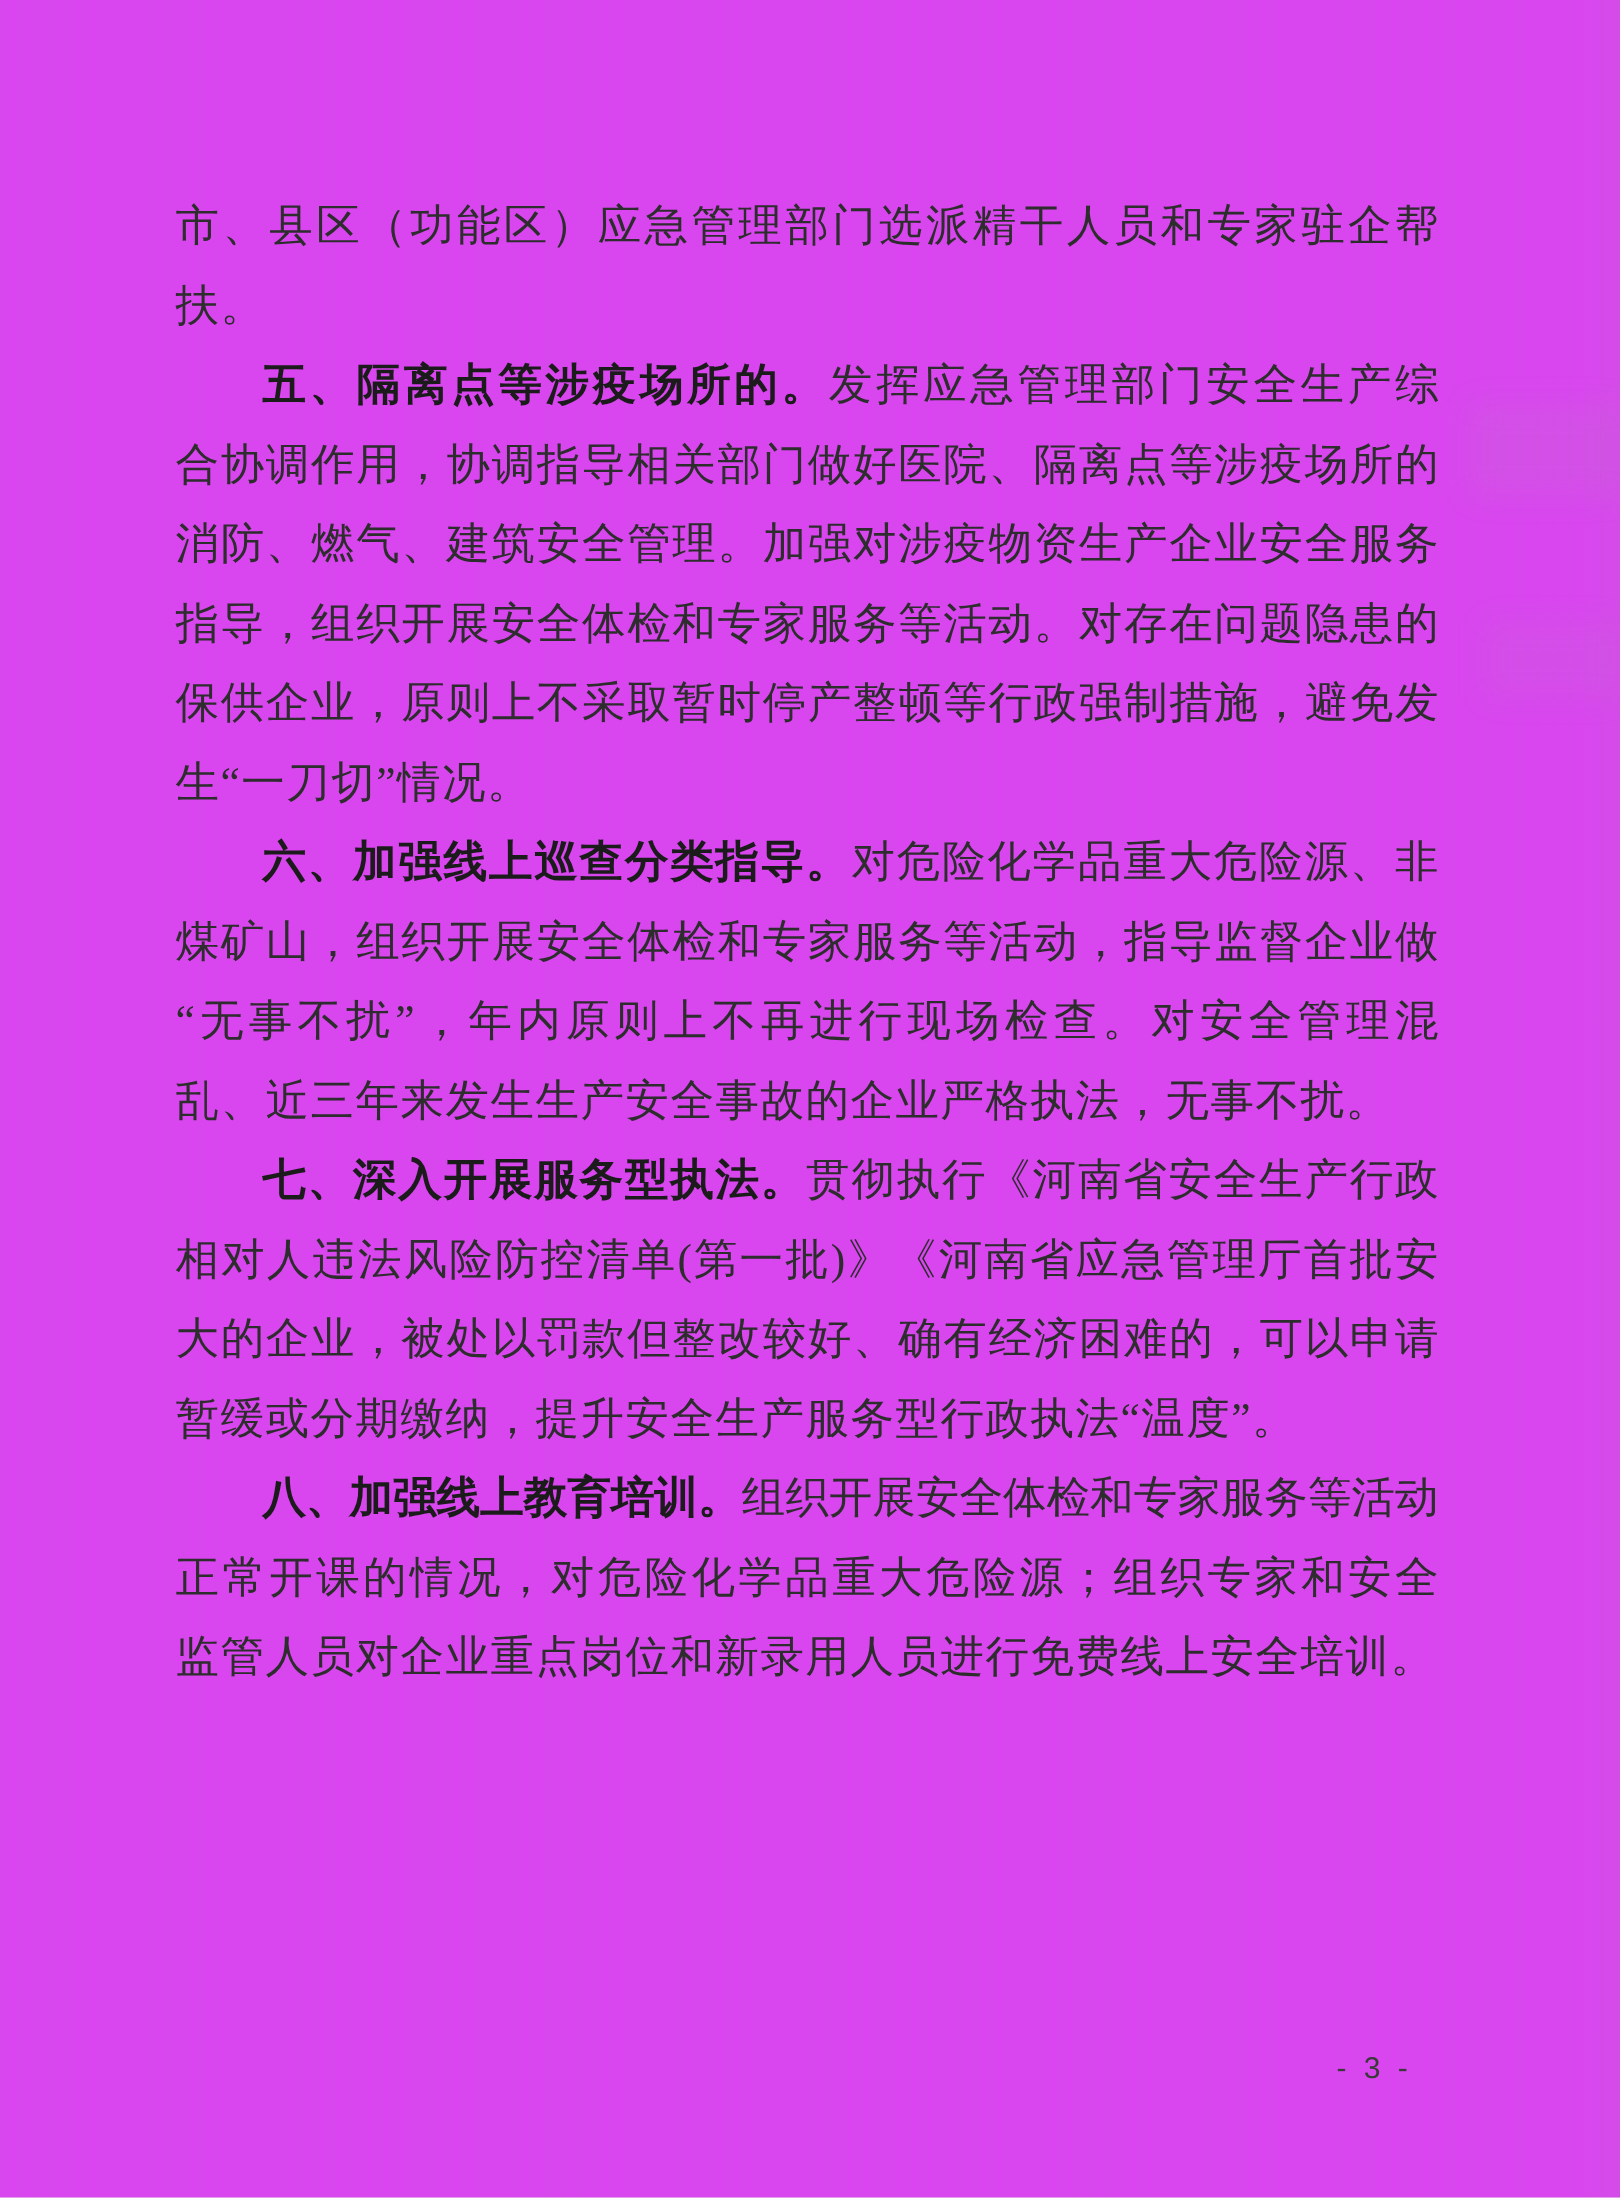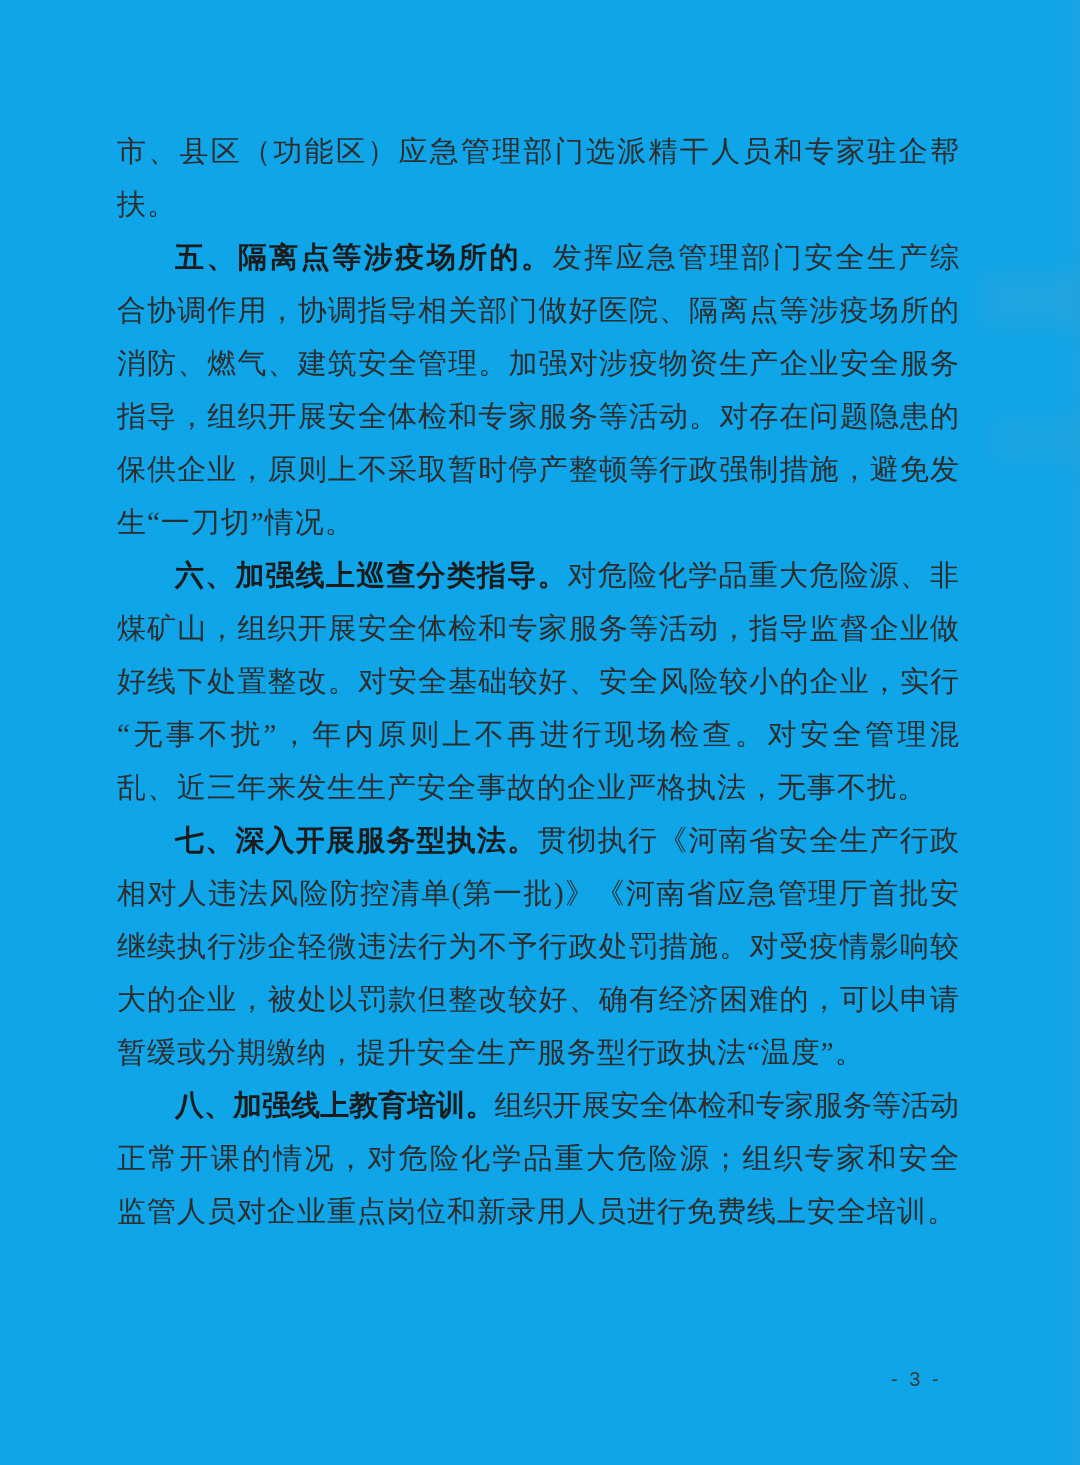--- a/index.html
+++ b/index.html
@@ -5,21 +5,21 @@
   html, body {
     margin: 0;
     padding: 0;
     background: #e8e8e8;
   }
   .page {
     position: relative;
     width: 1080px;
     height: 1465px;
     margin: 0 auto;
-    background: #0ea5e9;
+    background: #d946ef;
     overflow: hidden;
     font-family: "Liberation Serif", "DejaVu Serif", serif;
   }
   
   .scan-streaks {
     position: absolute;
     inset: 0;
     background:
       repeating-linear-gradient(90deg,
         rgba(120,120,120,0.015) 0px, rgba(120,120,120,0.015) 3px,
@@ -102,27 +102,25 @@
 
     <div class="line indent"><span class="bold-head">五、隔离点等涉疫场所的。</span><span>发挥应急管理部门安全生产综</span></div>
     <div class="line"><span>合协调作用，协调指导相关部门做好医院、隔离点等涉疫场所的</span></div>
     <div class="line"><span>消防、燃气、建筑安全管理。加强对涉疫物资生产企业安全服务</span></div>
     <div class="line"><span>指导，组织开展安全体检和专家服务等活动。对存在问题隐患的</span></div>
     <div class="line"><span>保供企业，原则上不采取暂时停产整顿等行政强制措施，避免发</span></div>
     <div class="line endline"><span>生“一刀切”情况。</span></div>
 
     <div class="line indent"><span class="bold-head">六、加强线上巡查分类指导。</span><span>对危险化学品重大危险源、非</span></div>
     <div class="line"><span>煤矿山，组织开展安全体检和专家服务等活动，指导监督企业做</span></div>
-    <div class="line"><span>好线下处置整改。对安全基础较好、安全风险较小的企业，实行</span></div>
     <div class="line"><span>“无事不扰”，年内原则上不再进行现场检查。对安全管理混</span></div>
     <div class="line endline"><span>乱、近三年来发生生产安全事故的企业严格执法，无事不扰。</span></div>
 
     <div class="line indent"><span class="bold-head">七、深入开展服务型执法。</span><span>贯彻执行《河南省安全生产行政</span></div>
     <div class="line"><span>相对人违法风险防控清单(第一批)》《河南省应急管理厅首批安</span></div>
-    <div class="line"><span>继续执行涉企轻微违法行为不予行政处罚措施。对受疫情影响较</span></div>
     <div class="line"><span>大的企业，被处以罚款但整改较好、确有经济困难的，可以申请</span></div>
     <div class="line endline"><span>暂缓或分期缴纳，提升安全生产服务型行政执法“温度”。</span></div>
 
     <div class="line indent"><span class="bold-head">八、加强线上教育培训。</span><span>组织开展安全体检和专家服务等活动</span></div>
     <div class="line"><span>正常开课的情况，对危险化学品重大危险源；组织专家和安全</span></div>
     <div class="line endline"><span>监管人员对企业重点岗位和新录用人员进行免费线上安全培训。</span></div>
   </div>
 
   <div class="page-num">- 3 -</div>
 </div>

